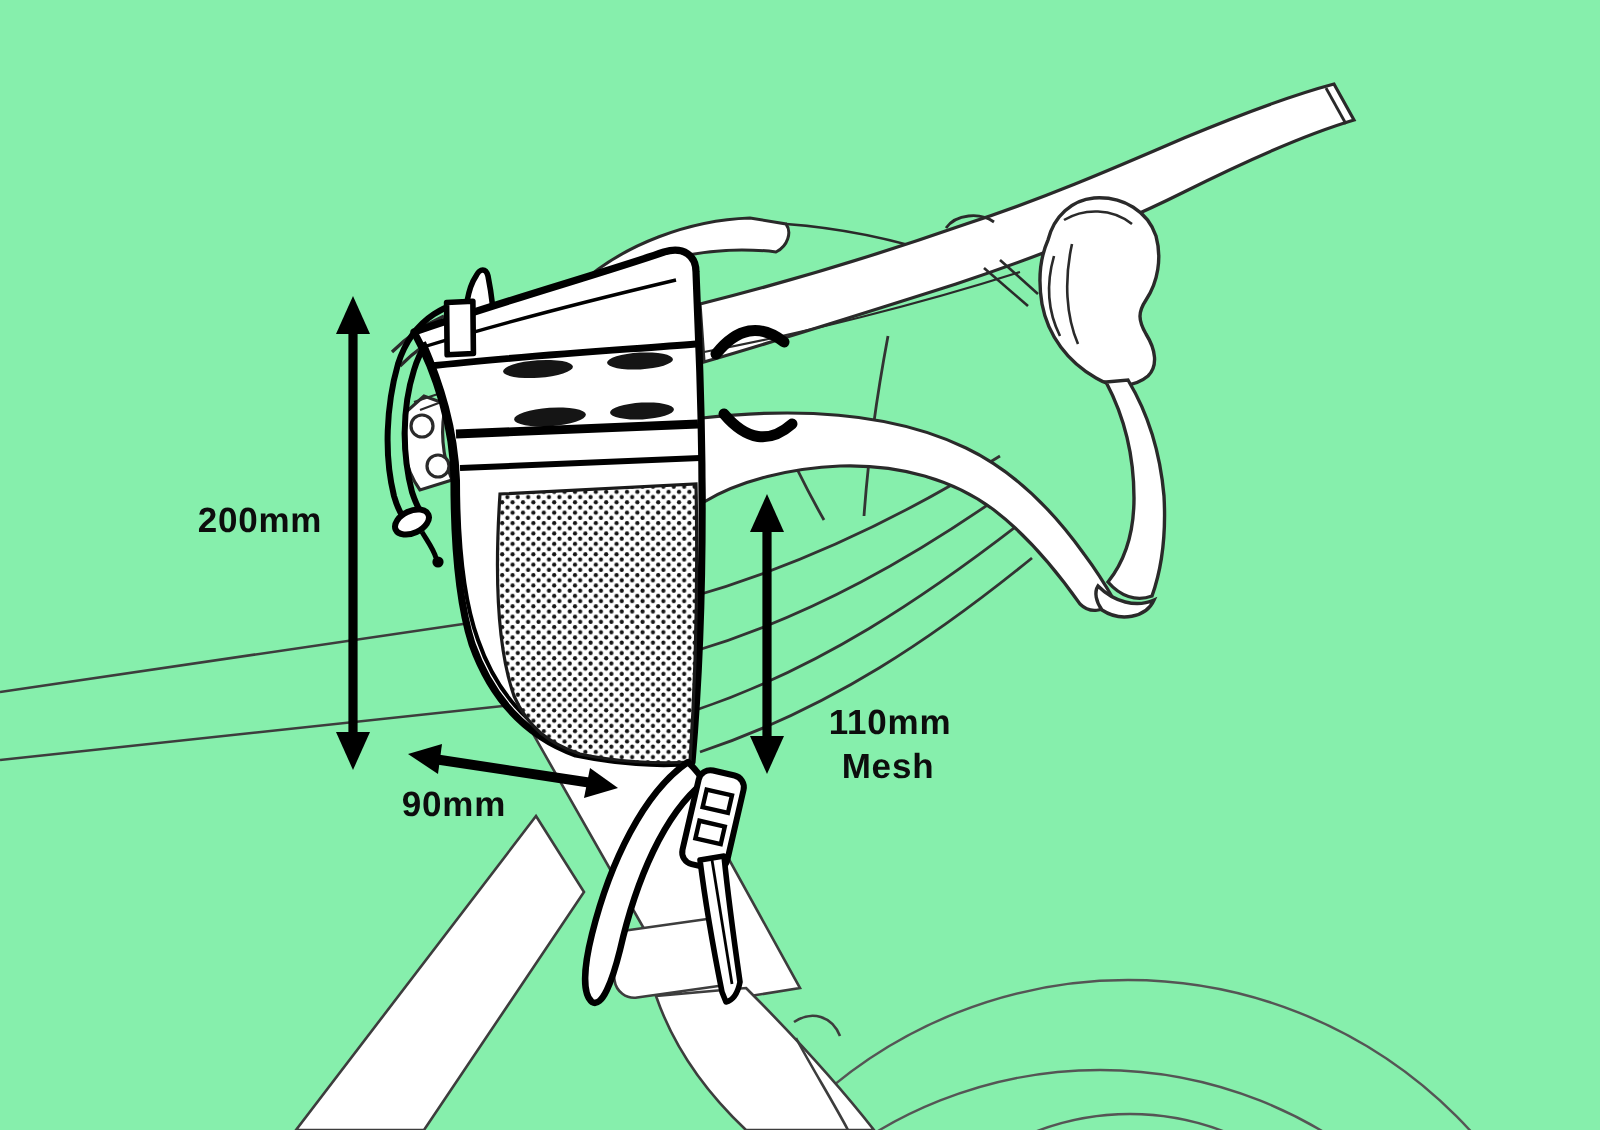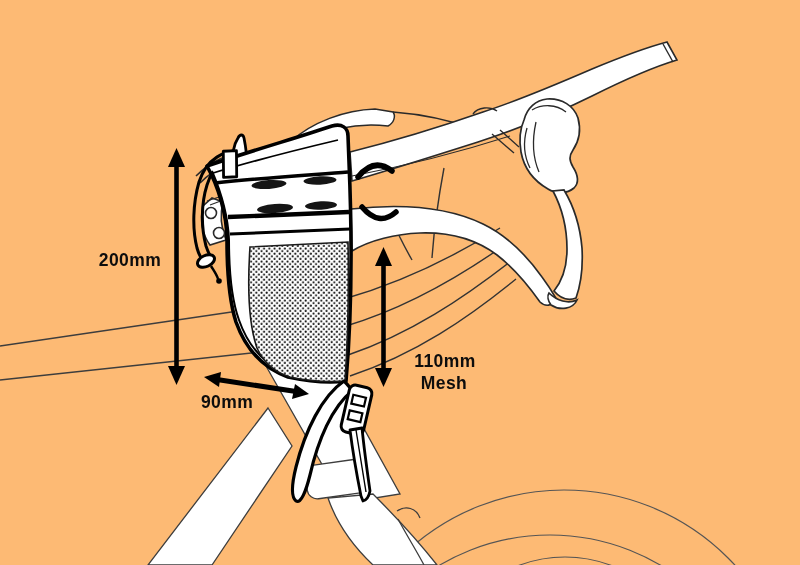--- a/index.html
+++ b/index.html
@@ -1,16 +1,16 @@
 <!DOCTYPE html>
 <html><head>
 <meta charset="utf-8">
 <style>
   html,body{margin:0;padding:0;background:#ffffff;}
-  .stage{position:relative;width:800px;height:565px;background:#fdba74;overflow:hidden;
+  .stage{position:relative;width:800px;height:565px;background:#86efac;overflow:hidden;
          font-family:"Liberation Sans", sans-serif;}
   svg{position:absolute;left:0;top:0;}
   text.dim{font-family:"Liberation Sans","DejaVu Sans",sans-serif;
            font-weight:bold;font-size:17.5px;letter-spacing:0.4px;fill:#0d0d0d;}
 </style>
 </head>
 <body>
 
 <div class="stage">
 <svg width="800" height="565" viewBox="0 0 800 565">

